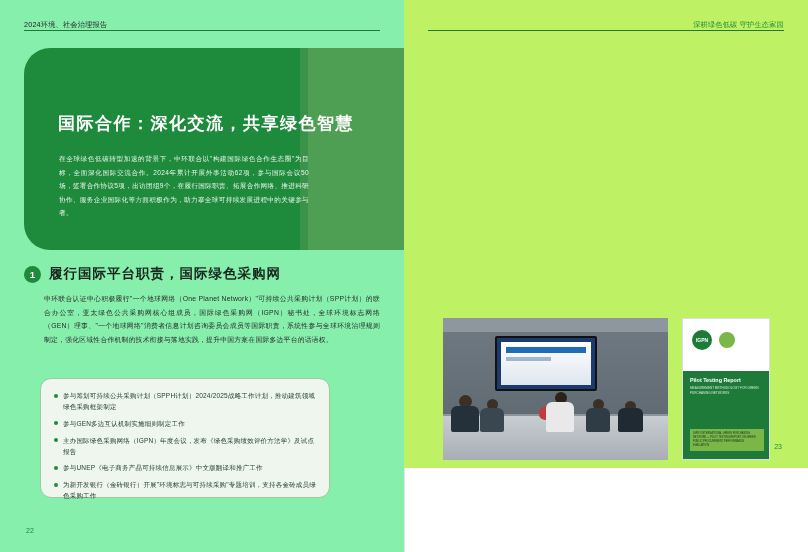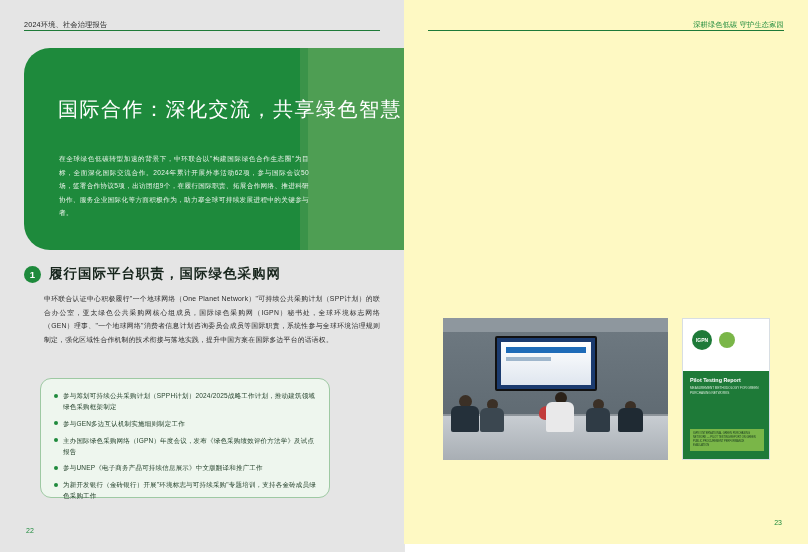--- a/index.html
+++ b/index.html
@@ -4,22 +4,22 @@
 <style>
   * { margin:0; padding:0; box-sizing:border-box; }
   body {
     width:808px; height:552px;
     background:#ffffff;
     font-family:"Liberation Sans", sans-serif;
     overflow:hidden;
     position:relative;
   }
   .spread { position:absolute; inset:0; display:flex; }
-  .page-left { width:404px; height:552px; position:relative; background:#e5e5e5; }
-  .page-right { width:404px; height:544px; position:relative; background:#fef9c3; }
+  .page-left { width:404px; height:552px; position:relative; background:#86efac; }
+  .page-right { width:404px; height:468px; position:relative; background:#bef264; }
   .gutter { position:absolute; left:404px; top:0; width:1px; height:552px; background:#e6e6e6; }
 
   
   .hdr-rule {
     position:absolute; left:24px; right:24px; top:30px;
     height:1px; background:#1e7a38;
   }
   .hdr-left-text {
     position:absolute; left:24px; top:20px;
     font-size:7.2px; color:#222; letter-spacing:.2px;
@@ -40,22 +40,22 @@
   }
   .hero-band-a {
     position:absolute; right:0; top:0; width:96px; height:100%;
     background:#4e9e53;
   }
   .hero-band-b {
     position:absolute; right:96px; top:0; width:8px; height:100%;
     background:#3a9349;
   }
   .hero-title {
-    position:absolute; left:34px; top:48px;
-    font-size:20px; font-weight:normal; color:#ffffff;
+    position:absolute; left:34px; top:64px;
+    font-size:17px; font-weight:bold; color:#ffffff;
     letter-spacing:1.5px;
   }
   .hero-body {
     position:absolute; left:35px; top:104px; width:250px;
     font-size:6.6px; line-height:2.05; color:#eaf4ea;
     letter-spacing:.3px; text-align:justify;
   }
 
   
   .sec-head { position:absolute; left:24px; top:265px; display:flex; align-items:center; }

